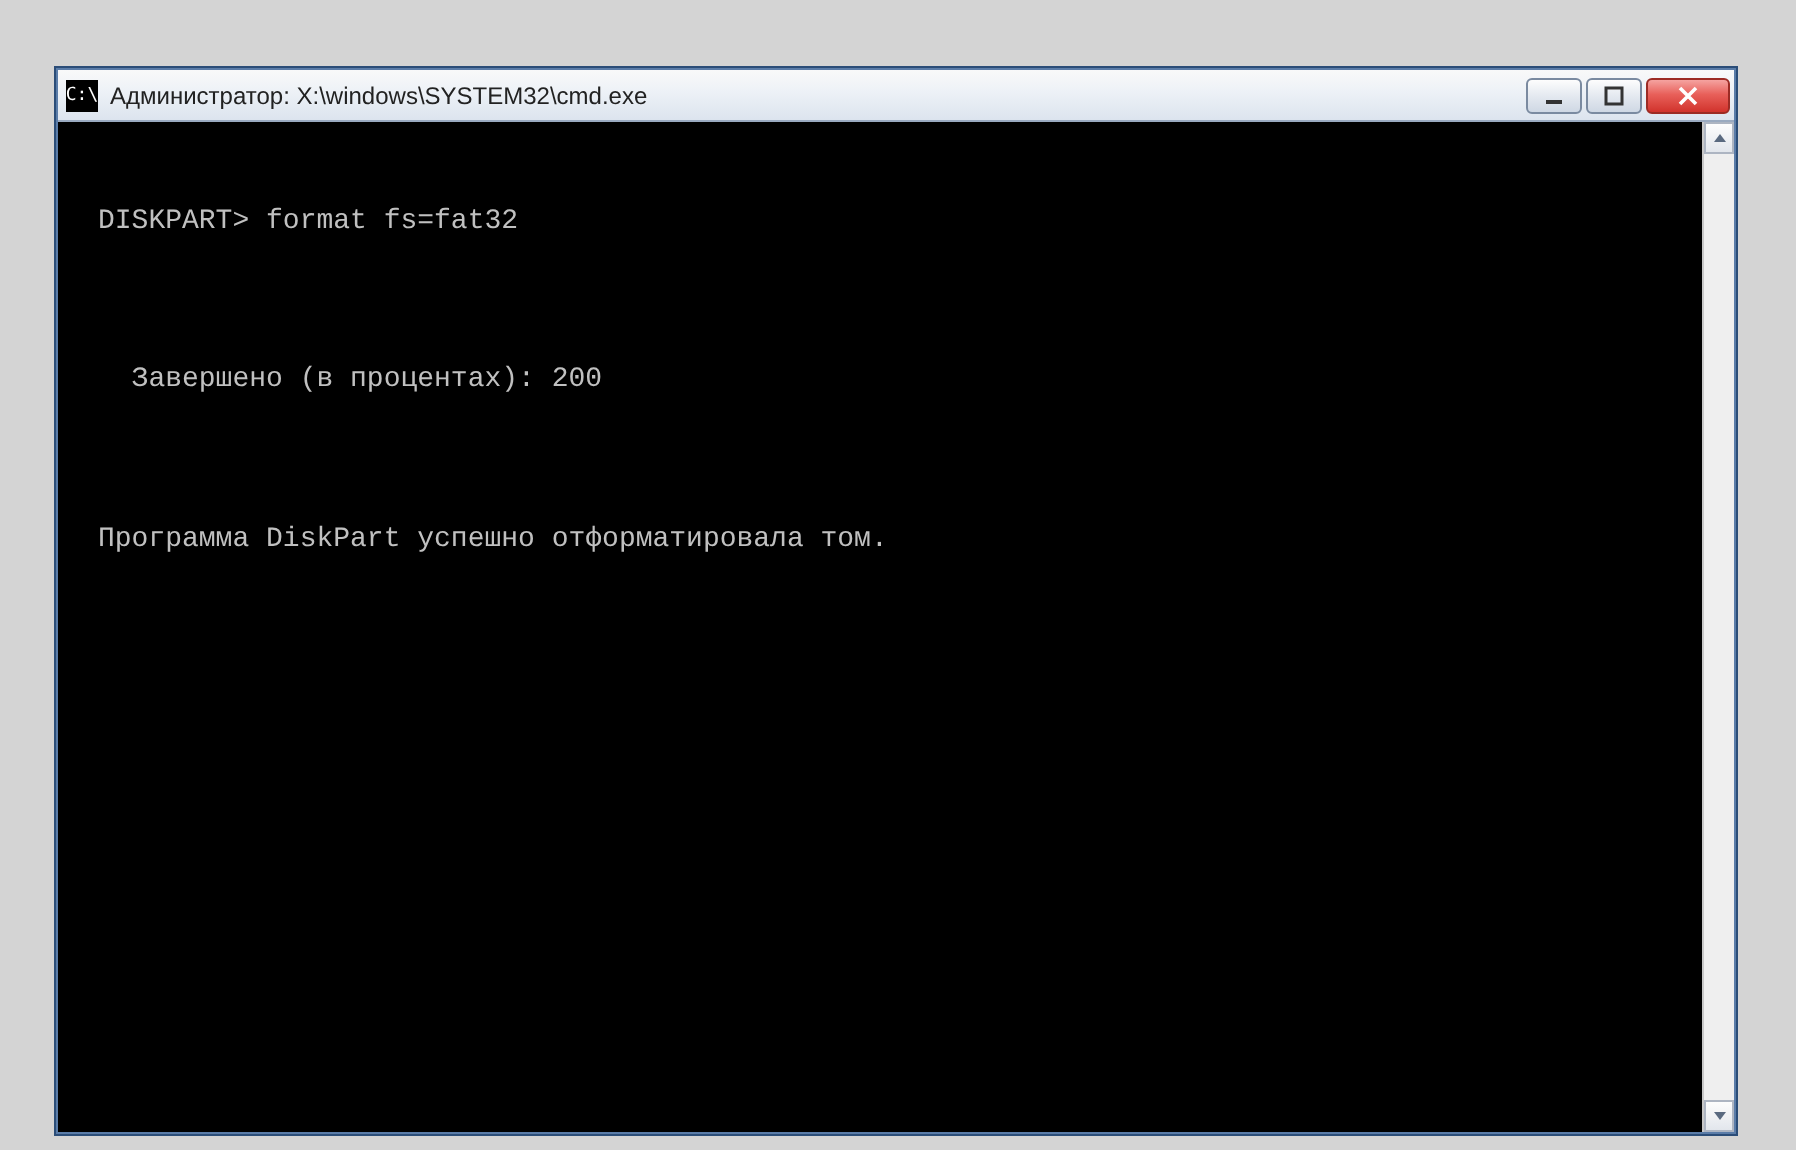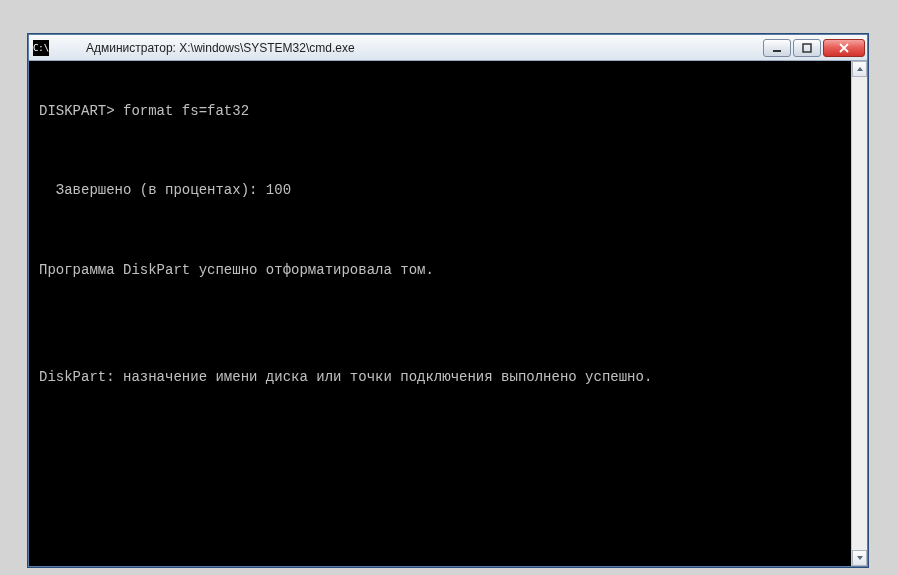--- a/index.html
+++ b/index.html
@@ -35,21 +35,21 @@
     height: 16px;
     margin-right: 6px;
     background: #000;
     display: inline-flex;
     align-items: center;
     justify-content: center;
     font-size: 9px;
     color: #fff;
     font-family: monospace;
   }
-  .title-text { flex: 1; white-space: nowrap; overflow: hidden; margin-left: 31px; }
+  .title-text { flex: 1; white-space: nowrap; overflow: hidden; }
   .win-controls { display: flex; gap: 2px; margin-left: auto; }
   .win-btn {
     width: 28px;
     height: 18px;
     border: 1px solid #7a8aa0;
     border-radius: 3px;
     background: linear-gradient(to bottom, #fdfdfd 0%, #e4e9f0 50%, #cfd8e4 100%);
     display: flex;
     align-items: center;
     justify-content: center;
@@ -66,21 +66,21 @@
     font-family: Consolas, "Courier New", monospace;
     font-size: 14px;
     line-height: 1.9;
     color: #c0c0c0;
     white-space: pre;
     height: calc(100% - 26px);
     overflow: hidden;
     background: #000;
     position: relative;
   }
-  .line { display: block; }
+  .line { display: block; margin-left: 10px; }
   .scrollbar {
     position: absolute;
     right: 0;
     top: 26px;
     bottom: 0;
     width: 16px;
     background: #efefef;
     border-left: 1px solid #c8c8c8;
     display: flex;
     flex-direction: column;
@@ -119,26 +119,25 @@
         <svg width="12" height="10" viewBox="0 0 12 10">
             <path d="M2 1 L10 9 M10 1 L2 9" stroke="#fff" stroke-width="1.8"></path>
           </svg>
       </div>
     </div>
   </div>
 
   <div class="terminal">
 <span class="line">DISKPART&gt; format fs=fat32</span>
 <span class="line"></span>
-<span class="line">  Завершено (в процентах): 100</span>
+<span class="line">  Завершено (в процентах): 200</span>
 <span class="line"></span>
 <span class="line">Программа DiskPart успешно отформатировала том.</span>
 <span class="line"></span>
 <span class="line"></span>
-<span class="line">DiskPart: назначение имени диска или точки подключения выполнено успешно.</span>
 <span class="line"></span>
 <span class="line"></span>
 
 <span class="line"></span>
 
 
 <span class="line"></span>
 
   </div>
 

